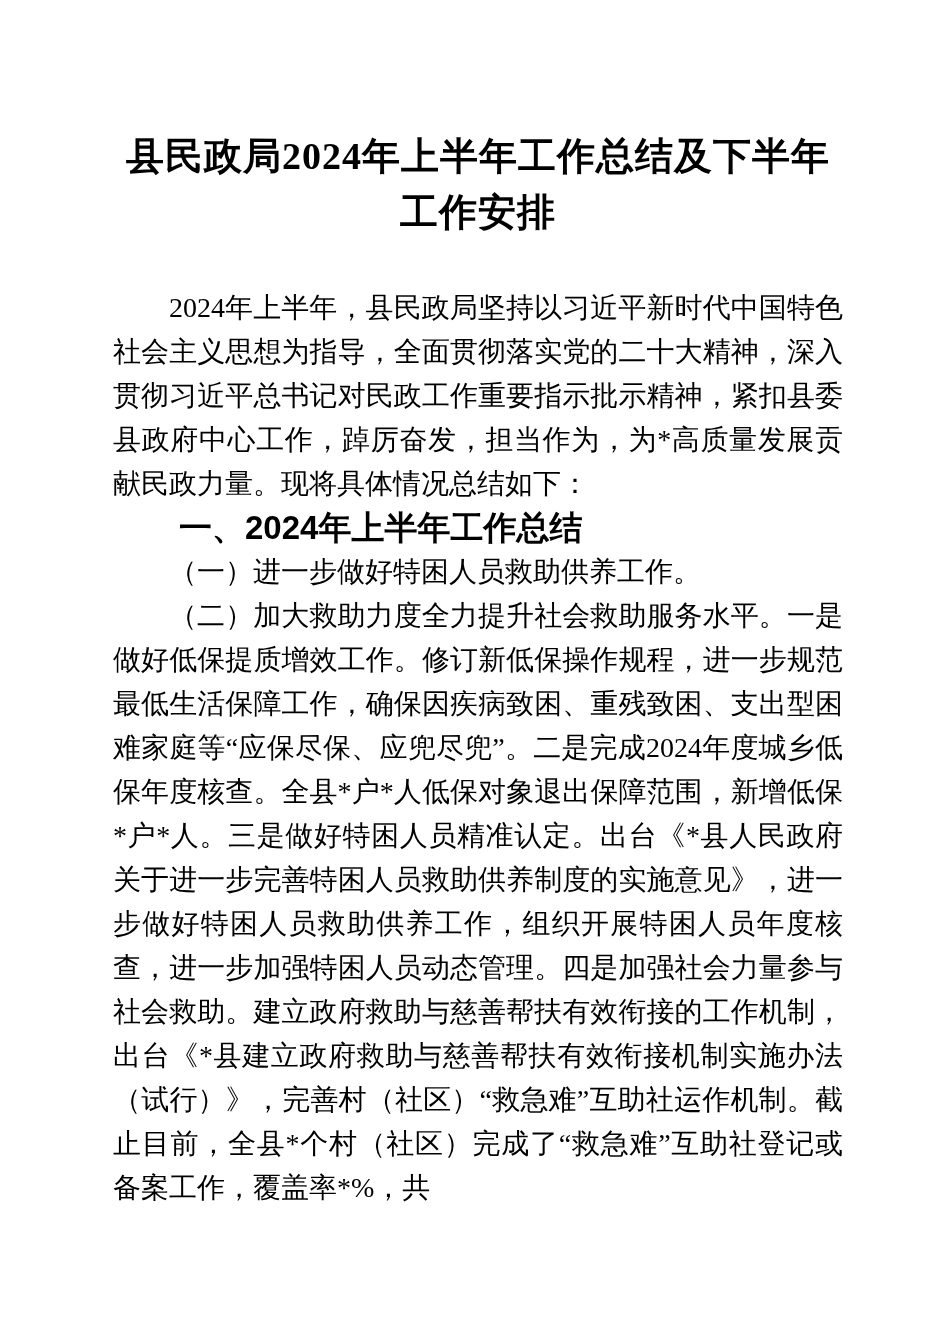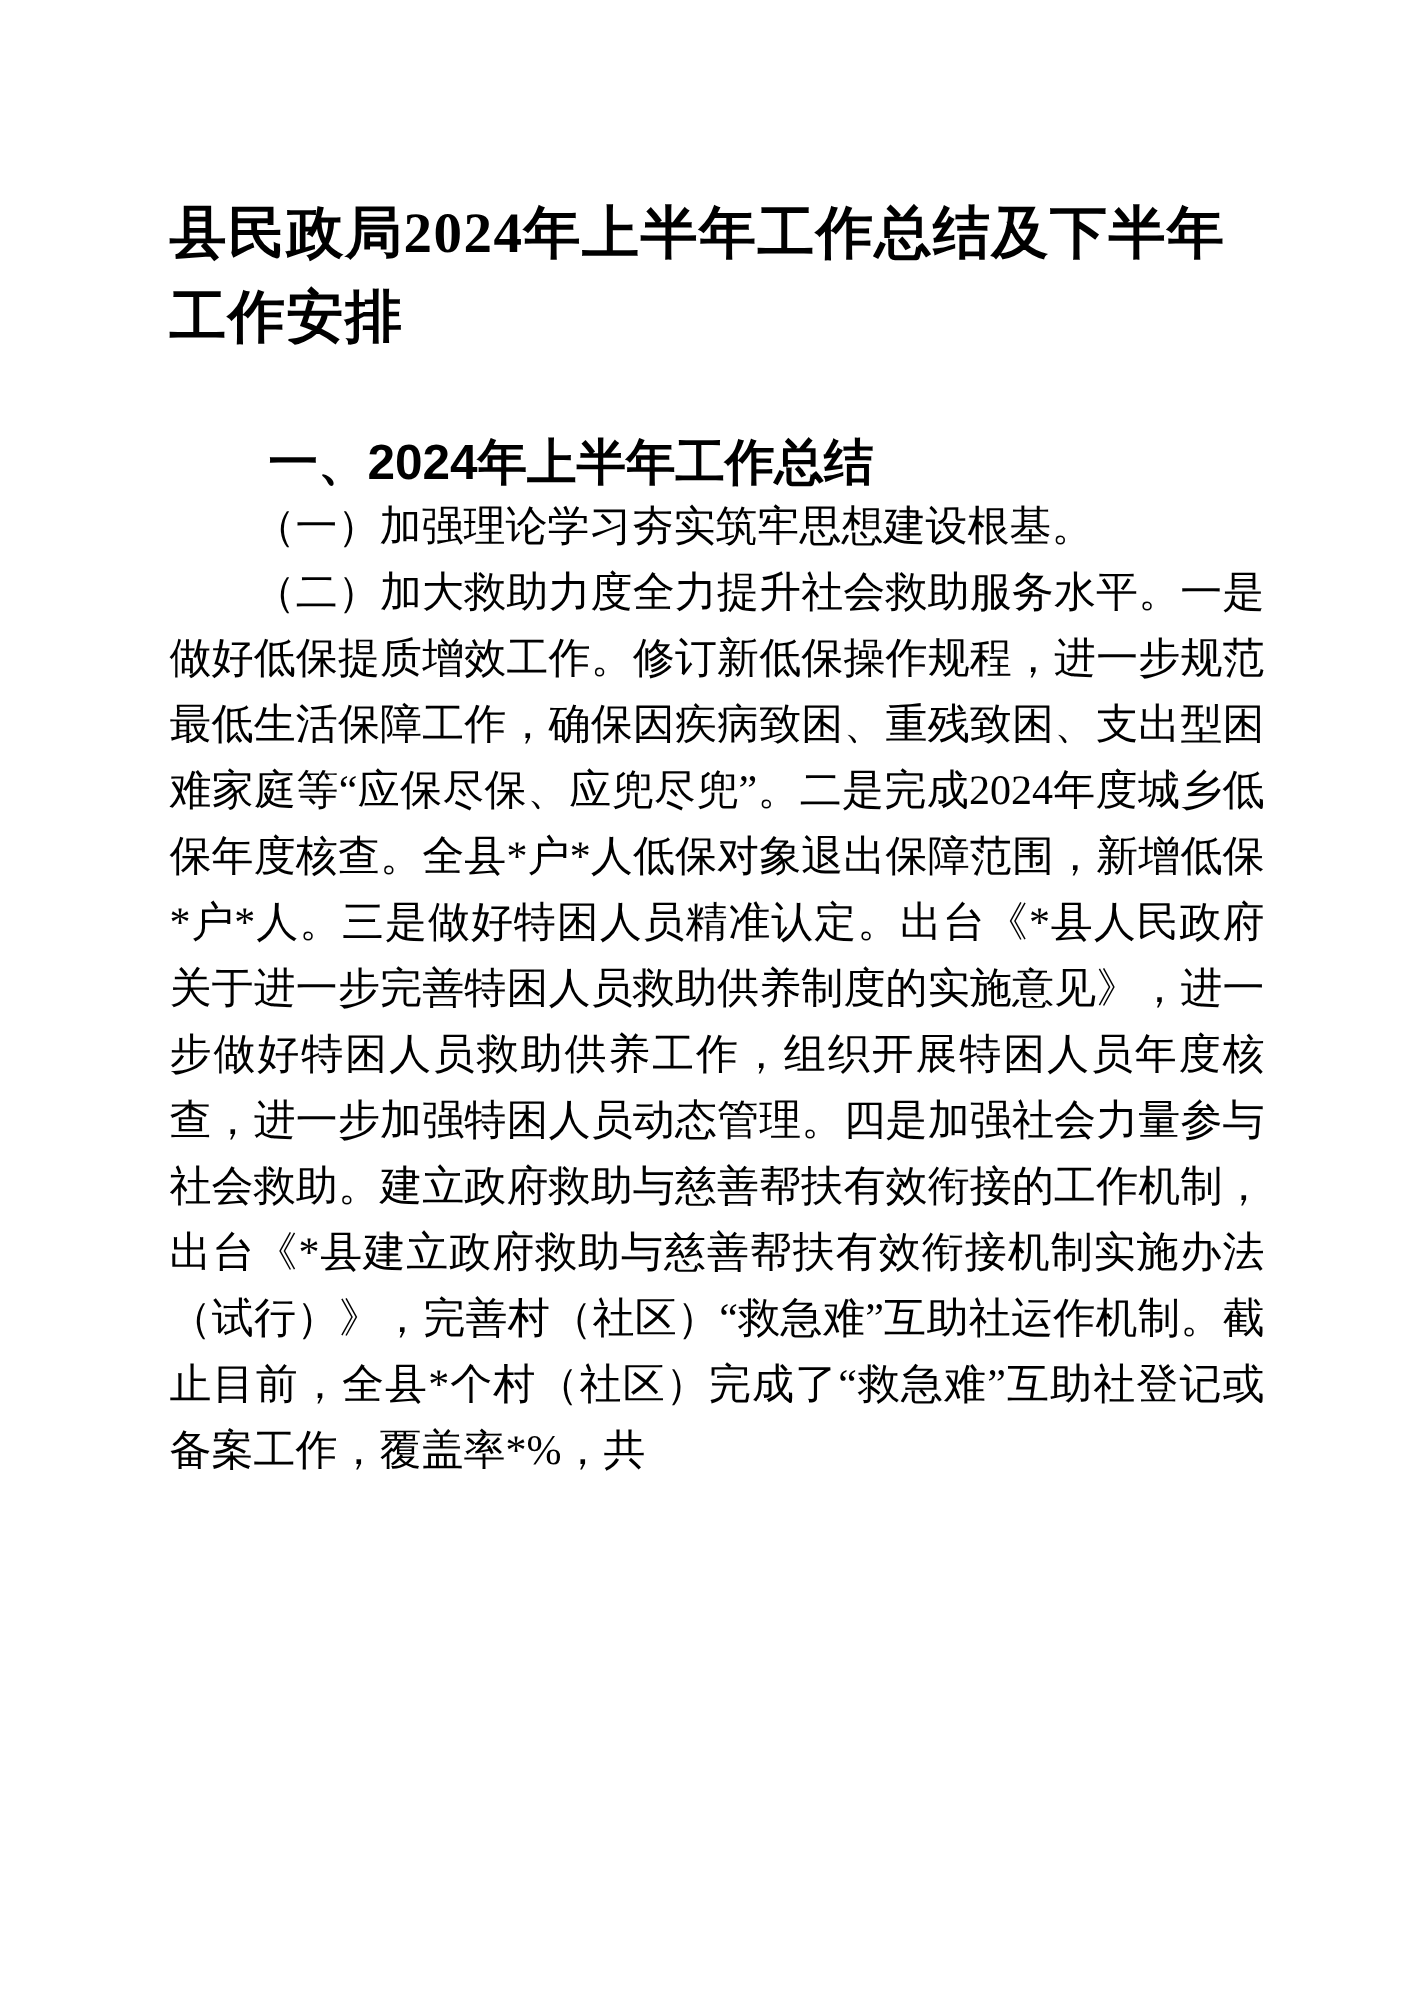--- a/index.html
+++ b/index.html
@@ -17,20 +17,21 @@
     overflow: hidden;
     box-sizing: border-box;
     padding: 128px 107px 0 113px;
     font-family: "Liberation Serif", "DejaVu Serif", serif;
   }
   .doc-title {
     margin: 0 0 46px 0;
     font-size: 38px;
     line-height: 56px;
     font-weight: bold;
+    text-align: center;
     letter-spacing: 1px;
   }
   .para {
     margin: 0;
     font-size: 28px;
     line-height: 44px;
     text-indent: 2em;
     text-align: justify;
     text-justify: inter-ideograph;
     word-break: break-all;
@@ -43,19 +44,20 @@
   .para.heading2 {
     font-weight: normal;
   }
 </style>
 </head>
 <body>
 
 <div class="page">
   <h1 class="doc-title">县民政局2024年上半年工作总结及下半年工作安排</h1>
 
+  <p class="para body">2024年上半年，县民政局坚持以习近平新时代中国特色社会主义思想为指导，全面贯彻落实党的二十大精神，深入贯彻习近平总书记对民政工作重要指示批示精神，紧扣县委县政府中心工作，踔厉奋发，担当作为，为*高质量发展贡献民政力量。现将具体情况总结如下：</p>
 
   <p class="para heading1">一、2024年上半年工作总结</p>
 
-  <p class="para heading2">（一）加强理论学习夯实筑牢思想建设根基。</p>
+  <p class="para heading2">（一）进一步做好特困人员救助供养工作。</p>
 
   <p class="para body">（二）加大救助力度全力提升社会救助服务水平。一是做好低保提质增效工作。修订新低保操作规程，进一步规范最低生活保障工作，确保因疾病致困、重残致困、支出型困难家庭等“应保尽保、应兜尽兜”。二是完成2024年度城乡低保年度核查。全县*户*人低保对象退出保障范围，新增低保*户*人。三是做好特困人员精准认定。出台《*县人民政府关于进一步完善特困人员救助供养制度的实施意见》，进一步做好特困人员救助供养工作，组织开展特困人员年度核查，进一步加强特困人员动态管理。四是加强社会力量参与社会救助。建立政府救助与慈善帮扶有效衔接的工作机制，出台《*县建立政府救助与慈善帮扶有效衔接机制实施办法（试行）》，完善村（社区）“救急难”互助社运作机制。截止目前，全县*个村（社区）完成了“救急难”互助社登记或备案工作，覆盖率*%，共</p>
 </div>
 
 </body></html>

